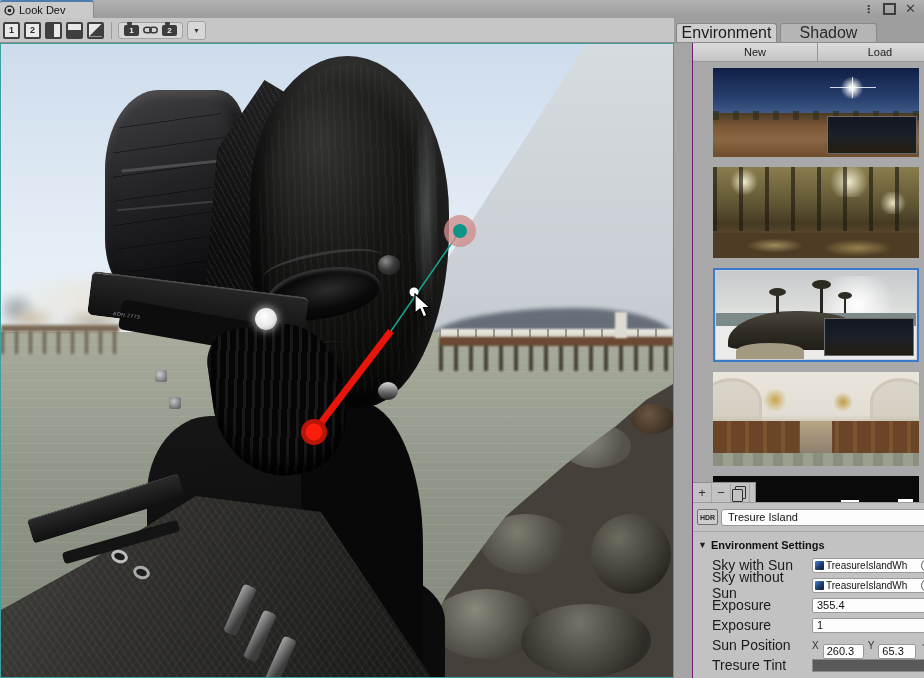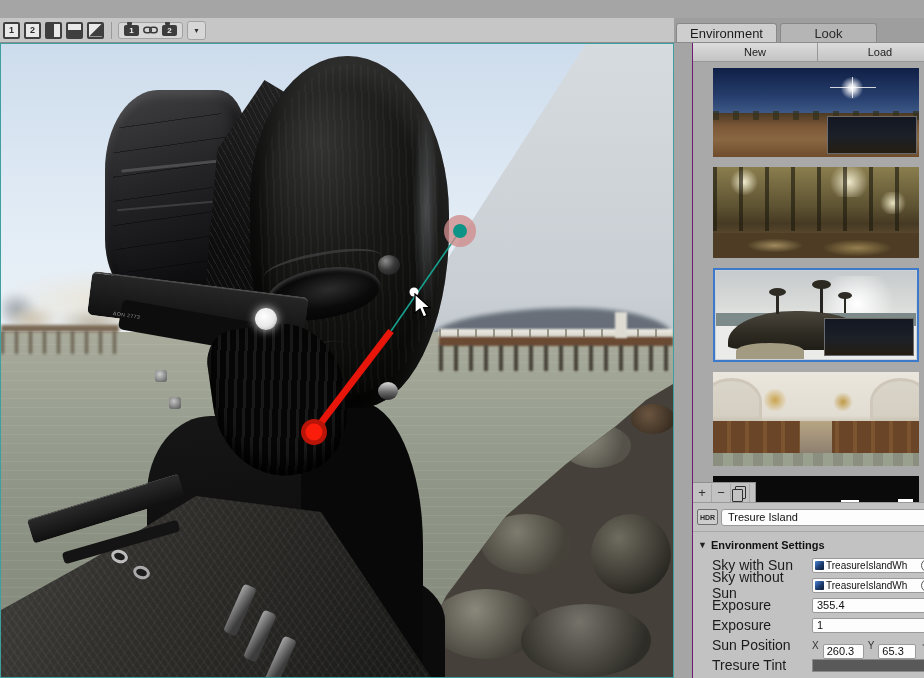--- a/index.html
+++ b/index.html
@@ -33,21 +33,21 @@
   .camgroup{display:flex;align-items:center;gap:4px;background:#d7d7d7;border:1px solid #a2a2a2;border-radius:3px;
     padding:2px 5px;height:17px;box-sizing:border-box;}
   .camera{position:relative;width:15px;height:11px;background:#3c3c3c;border-radius:2px;
     display:flex;align-items:center;justify-content:center;}
   .camera::before{content:"";position:absolute;top:-3px;left:3px;width:5px;height:3px;background:#3c3c3c;border-radius:1px;}
   .camera span{color:#f2f2f2;font-size:8px;font-weight:bold;}
   .ddbtn{margin-left:4px;width:17px;height:17px;background:#d7d7d7;border:1px solid #a2a2a2;border-radius:3px;
     display:flex;align-items:center;justify-content:center;font-size:7px;color:#333;}
   .paneltabs{flex:1;background:#9e9e9e;border-bottom:1px solid #8b8b8b;display:flex;align-items:flex-end;
     padding-left:2px;box-sizing:border-box;}
-  .ptab{height:19px;display:flex;align-items:center;justify-content:center;font-size:13px;color:#1c1c1c;
+  .ptab{height:19px;display:flex;align-items:center;justify-content:center;font-size:16px;color:#1c1c1c;
     border:1px solid #888;border-bottom:none;border-radius:3px 3px 0 0;box-sizing:border-box;}
   .ptab.active{width:101px;background:#cecece;}
   .ptab.inactive{width:97px;background:#b5b5b5;margin-left:3px;color:#2a2a2a;}
 
   
   .viewport{position:absolute;left:0;top:43px;width:674px;height:635px;border:1px solid #3f9f9f;box-sizing:border-box;
     background:#dfe9f2;}
   .vp{position:relative;width:672px;height:633px;overflow:hidden;}
   .vp *{position:absolute;}
   .sky{inset:0;background:linear-gradient(180deg,#cddcec 0%,#e2ecf5 28%,#eff4f8 52%,#e3e7e8 60%);}
@@ -246,20 +246,34 @@
   .xyfield.y{width:38px;}
   .sunbtn{margin-left:auto;width:16px;height:16px;display:flex;align-items:center;justify-content:center;}
   .swatch{flex:1;height:13px;background:#595959;border:1px solid #8a8a8a;position:relative;box-sizing:border-box;}
   .dropper{position:absolute;right:2px;top:1px;}
 </style>
 </head>
 <body>
 
 <div class="root">
 
+  <div class="titlebar">
+    <div class="lookdev-tab">
+      <svg width="11" height="11" viewBox="0 0 11 11">
+        <circle cx="5.5" cy="5.5" r="4.4" fill="none" stroke="#222" stroke-width="1.4"></circle>
+        <circle cx="5.5" cy="5.5" r="1.8" fill="#222"></circle>
+      </svg>
+      <span>Look Dev</span>
+    </div>
+    <div class="win-controls">
+      <div class="dots">⋮</div>
+      <div class="maxbox"></div>
+      <div class="closex">✕</div>
+    </div>
+  </div>
 
   <div class="toolbarrow">
     <div class="tools">
       <div class="tbtn">
         <div class="ibox">1</div>
       </div>
       <div class="tbtn">
         <div class="ibox">2</div>
       </div>
       <div class="tbtn">
@@ -283,21 +297,21 @@
         <div class="camera">
             <span>2</span>
           </div>
       </div>
       <div class="ddbtn">
         <span>▼</span>
       </div>
     </div>
     <div class="paneltabs">
       <div class="ptab active">Environment</div>
-      <div class="ptab inactive">Look</div>
+      <div class="ptab inactive">Shadow</div>
     </div>
   </div>
 
   <div class="viewport">
     <div class="vp">
       <div class="sky"></div>
       <div class="haze"></div>
       <div class="clouds">
         <i style="left:120px;top:120px;width:180px;height:70px;background:rgba(140,150,158,.45);"></i>
         <i style="left:60px;top:190px;width:220px;height:60px;background:rgba(125,135,143,.5);"></i>

